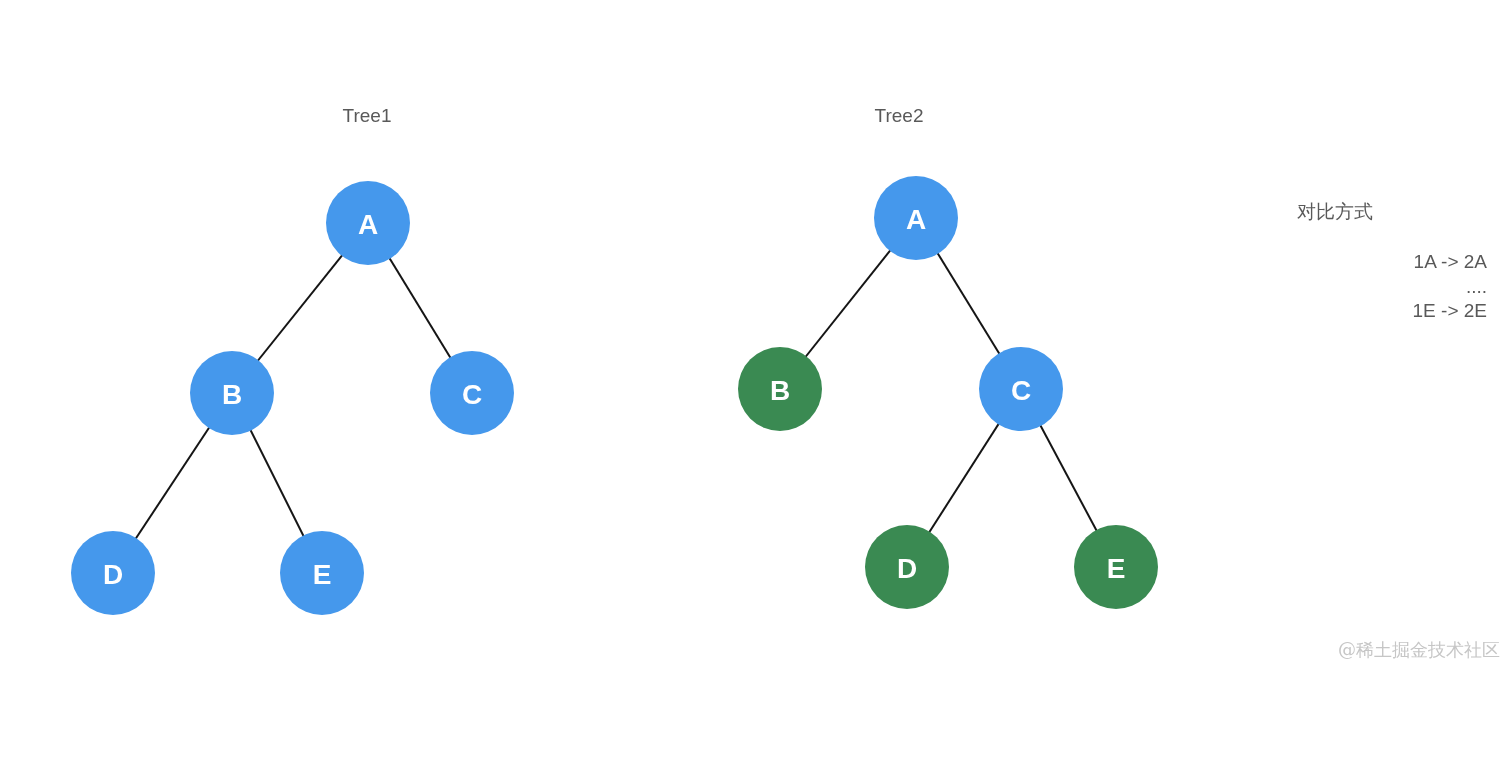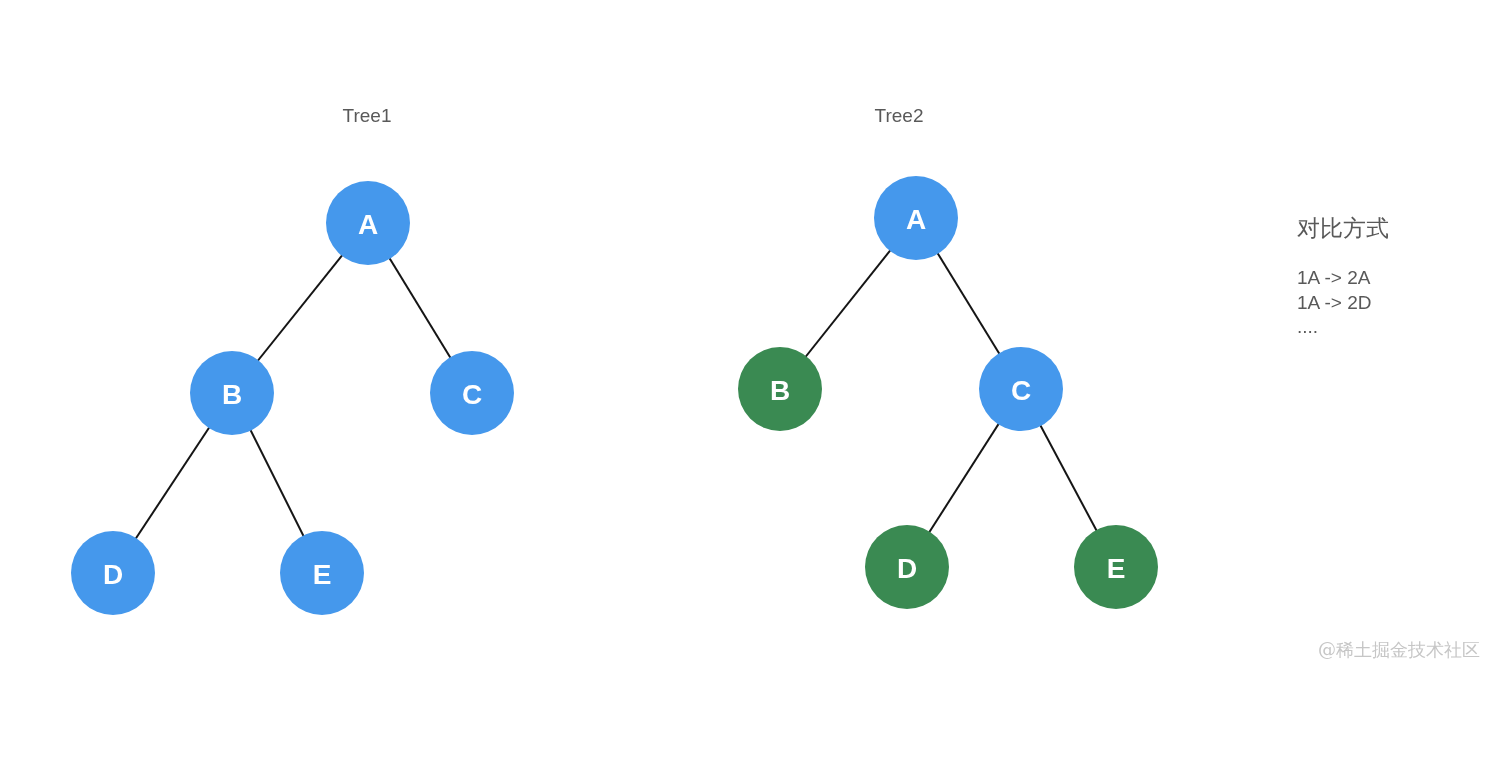--- a/index.html
+++ b/index.html
@@ -39,37 +39,38 @@
     stroke-width: 2;
   }
   .comparison-panel {
     position: absolute;
     left: 1297px;
     top: 202px;
     width: 190px;
     color: #595959;
   }
   .comparison-title {
-    font-size: 23px;
+    font-size: 19px;
     line-height: 20px;
-    margin: 16px 0 28px 0;
+    margin: 0 0 28px 0;
     font-weight: normal;
     color: #595959;
   }
   .comparison-list {
     list-style: none;
     margin: 0;
     padding: 0;
     font-size: 19px;
     line-height: 24.7px;
     color: #595959;
+    text-align: right;
   }
   .watermark {
     position: absolute;
-    right: 20px;
+    right: 0;
     bottom: 5px;
     font-family: "DejaVu Serif", "Liberation Serif", serif;
     font-size: 18px;
     color: #c6c6c6;
   }
 </style>
 </head>
 <body>
 
 <div id="canvas">
@@ -107,19 +108,19 @@
         <text x="907" y="568" class="node-label" fill="#ffffff">D</text>
         <circle cx="1116" cy="567" r="42" fill="#3a8a52"></circle>
         <text x="1116" y="568" class="node-label" fill="#ffffff">E</text>
       </g>
     </svg>
 
   <div class="comparison-panel">
     <h2 class="comparison-title">对比方式</h2>
     <ul class="comparison-list">
         <li>1A -&gt; 2A</li>
-        <li>1A -&gt; 2D</li>
         <li>....</li>
+        <li>1E -&gt; 2E</li>
       </ul>
   </div>
 
   <div class="watermark">@稀土掘金技术社区</div>
 </div>
 
 </body></html>

